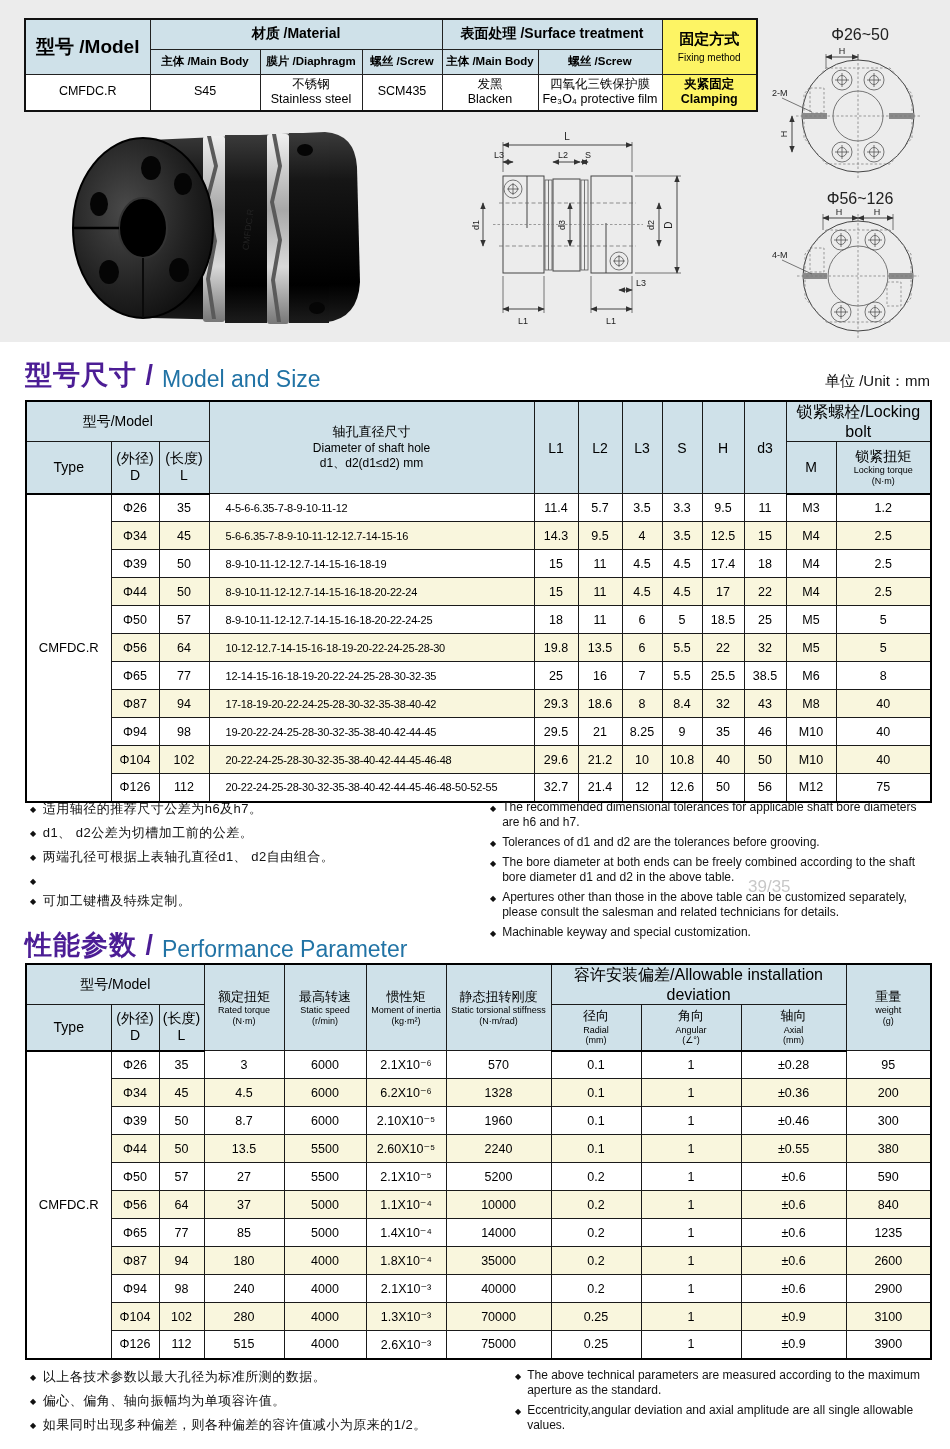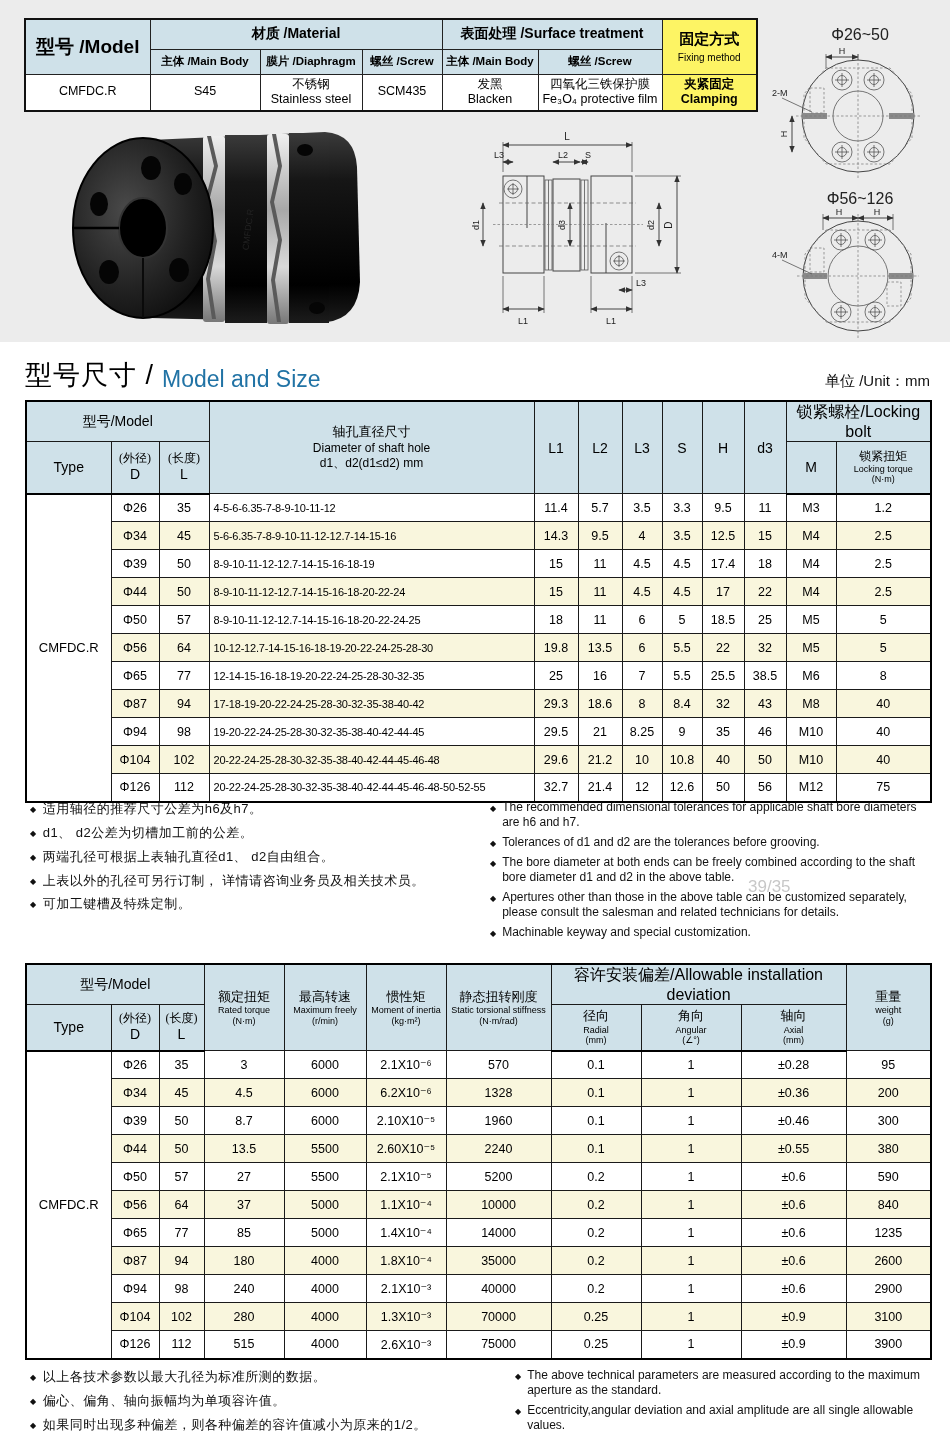--- a/index.html
+++ b/index.html
@@ -20,38 +20,38 @@
   .spec-table .grp-h { font-size:14px; height:30px; }
   .spec-table .sub-h { font-size:11.5px; height:25px; }
   .spec-table td { font-size:12.5px; height:37px; line-height:1.25; background:#fff; }
   .spec-table .yellow { background:#fdf464 !important; }
   .spec-table .fix-h { font-size:15px; line-height:1.15; }
   .spec-table .fix-h .en { font-size:10px; font-weight:normal; }
   .two-line { line-height:1.2; font-size:12px; }
 
   
   .sec-head { position:absolute; left:25px; width:905px; display:flex; align-items:flex-end; }
-  .sec-head .zh { font-size:27px; font-weight:normal; color:#000000; letter-spacing:1px; }
+  .sec-head .zh { font-size:27px; font-weight:bold; color:#4c1d95; letter-spacing:1px; }
   .sec-head .en { font-size:23px; color:#2173a5; margin-left:8px; font-weight:500; }
   .sec-head .unit { margin-left:auto; font-size:15px; color:#111; padding-bottom:2px; }
 
   
   .dtable { position:absolute; left:25px; width:905px; table-layout:fixed; border:2px solid #000; background:#fff; }
   .dtable th, .dtable td { border:1px solid #1a1a1a; text-align:center; vertical-align:middle; padding:0 2px; }
   .dtable thead th { background:#cfe1e9; font-weight:normal; }
   .dtable thead tr:last-child th { border-bottom:2px solid #000; }
   .dtable .big { font-size:14px;margin-top:32px; }
   .dtable .hzh { display:block; font-size:13px; line-height:1.25; }
   .dtable .hen { display:block; font-size:9px; line-height:1.2; }
   .dtable .hunit { display:block; font-size:9px; line-height:1.2; }
-  .dtable .hsmall { display:block; font-size:12px; line-height:1.2;font-family:Liberation Serif, serif; }
+  .dtable .hsmall { display:block; font-size:14px; line-height:1.2; }
   .dtable tbody td { font-size:12.5px; height:28px; background:#fff; }
   .dtable tbody tr:nth-child(even) td { background:#f9f6dd; }
   .dtable tbody td.type-cell { background:#fff !important; font-size:13px; }
-  .dtable tbody td.left { text-align:left; padding-left:4px; font-size:11px; letter-spacing:-0.2px; }
+  .dtable tbody td.left { text-align:left; padding-left:16px; font-size:11px; letter-spacing:-0.2px; }
   #table1 thead tr:first-child th { height:27px; }
   #table1 thead tr:last-child th { height:52px; }
   #table2 thead tr:first-child th { height:30px; }
   #table2 thead tr:last-child th { height:46px; }
 
   
   .notes { position:absolute; list-style:none; }
   .notes li { display:flex; margin-bottom:5px; color:#111; }
   .notes .bullet { font-size:8px; margin:4px 6px 0 0; flex:0 0 auto; }
   .notes-zh li { font-size:13px; line-height:1.45; letter-spacing:0.5px; }
@@ -512,21 +512,20 @@
       <li>
         <span class="bullet">◆</span>
         <span>d1、 d2公差为切槽加工前的公差。</span>
       </li>
       <li>
         <span class="bullet">◆</span>
         <span>两端孔径可根据上表轴孔直径d1、 d2自由组合。</span>
       </li>
       <li>
         <span class="bullet">◆</span>
-        <span>上表以外的孔径可另行订制， 详情请咨询业务员及相关技术员。</span>
       </li>
       <li>
         <span class="bullet">◆</span>
         <span>可加工键槽及特殊定制。</span>
       </li>
     </ul>
   <ul class="notes notes-en" style="left:490px;top:800px;width:445px">
       <li>
         <span class="bullet">◆</span>
         <span>The recommended dimensional tolerances for applicable shaft bore diameters are h6 and h7.</span>
@@ -543,20 +542,24 @@
         <span class="bullet">◆</span>
         <span>Apertures other than those in the above table can be customized separately, please consult the salesman and related technicians for details.</span>
       </li>
       <li>
         <span class="bullet">◆</span>
         <span>Machinable keyway and special customization.</span>
       </li>
     </ul>
   <div class="watermark">39/35</div>
 
+  <div class="sec-head" style="top:927px">
+    <span class="zh">性能参数 /</span>
+    <span class="en">Performance Parameter</span>
+  </div>
 
   <table id="table2" class="dtable" style="top:963px">
     <colgroup>
         <col style="width:85px">
         <col style="width:48px">
         <col style="width:45px">
         <col style="width:80px">
         <col style="width:82px">
         <col style="width:80px">
         <col style="width:105px">
@@ -568,21 +571,21 @@
     <thead>
       <tr>
         <th colspan="3" class="big">型号/Model</th>
         <th rowspan="2">
             <span class="hzh">额定扭矩</span>
             <span class="hen">Rated torque</span>
             <span class="hunit">(N·m)</span>
           </th>
         <th rowspan="2">
             <span class="hzh">最高转速</span>
-            <span class="hen">Maximum freely</span>
+            <span class="hen">Static speed</span>
             <span class="hunit">(r/min)</span>
           </th>
         <th rowspan="2">
             <span class="hzh">惯性矩</span>
             <span class="hen">Moment of inertia</span>
             <span class="hunit">(kg·m²)</span>
           </th>
         <th rowspan="2">
             <span class="hzh">静态扭转刚度</span>
             <span class="hen">Static torsional stiffness</span>

